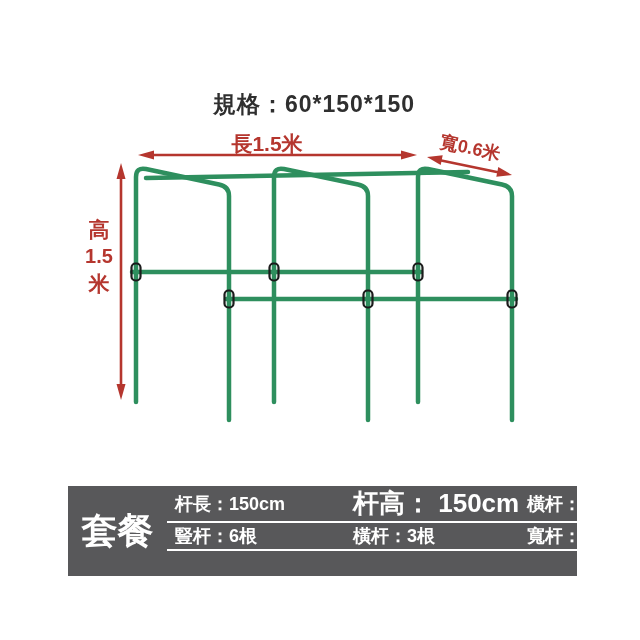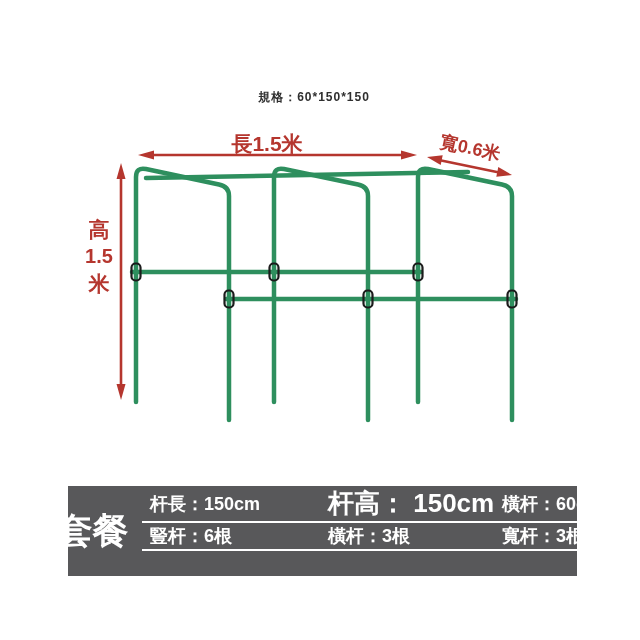--- a/index.html
+++ b/index.html
@@ -3,30 +3,30 @@
 <meta charset="utf-8">
 <style>
   html,body { margin:0; padding:0; background:#ffffff; }
   .stage {
     position:relative; width:640px; height:640px; background:#ffffff;
     overflow:hidden;
     font-family:"Liberation Sans","DejaVu Sans",sans-serif;
   }
   .spec-title {
     position:absolute; top:89px; left:0; width:628px;
-    text-align:center; font-size:12px; font-weight:bold;
+    text-align:center; font-size:23px; font-weight:bold;
     color:#2f2f2f; letter-spacing:1px;
   }
   svg.diagram { position:absolute; left:0; top:0; }
   svg text { font-family:"Liberation Sans","DejaVu Sans",sans-serif; }
 
   
   .package-table {
     position:absolute; left:68px; top:486px; width:509px; height:90px;
-    background:#58585a; display:flex; color:#ffffff; box-sizing:border-box;justify-content:center;
+    background:#58585a; display:flex; color:#ffffff; box-sizing:border-box;
   }
   .pt-title {
     width:99px; flex:0 0 99px; display:flex; flex-direction:column;
     justify-content:center; align-items:center;
     font-size:36px; font-weight:bold; line-height:1.15;
   }
   .pt-rows { flex:1; display:flex; flex-direction:column; }
   .pt-row {
     flex:1; display:flex; align-items:center;
     font-weight:bold; font-size:18px; white-space:nowrap;gap:36px;

